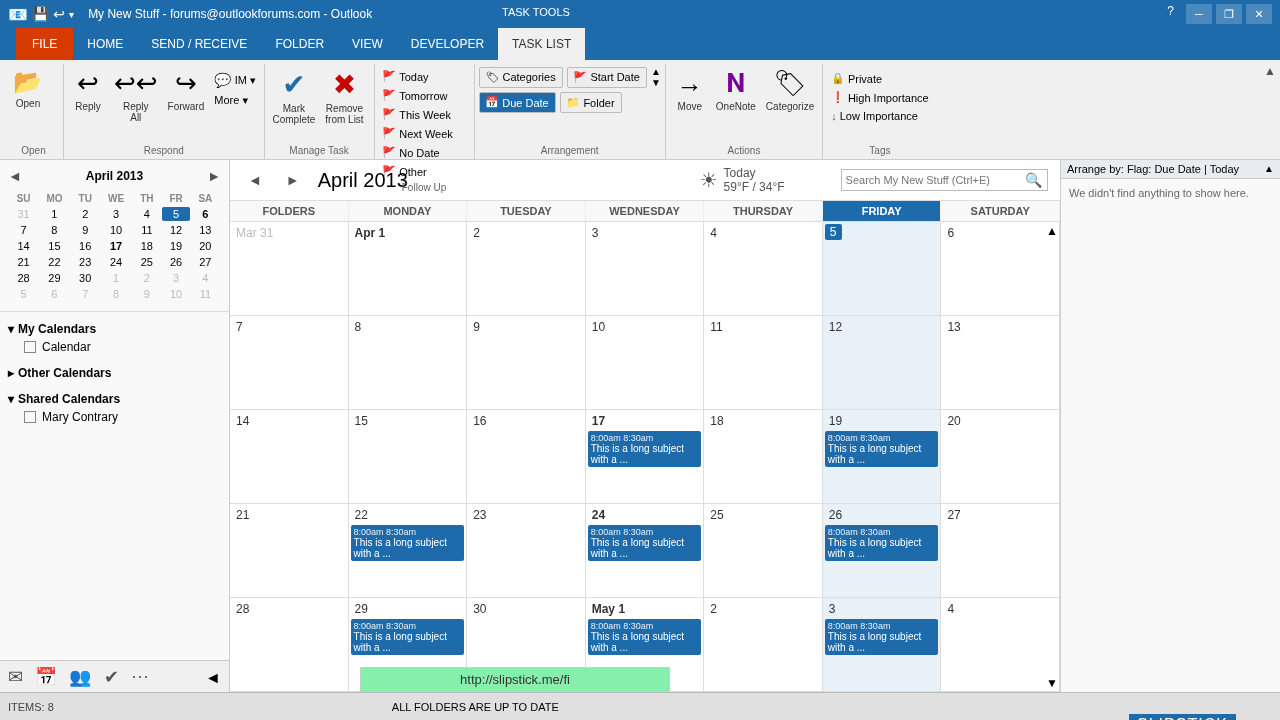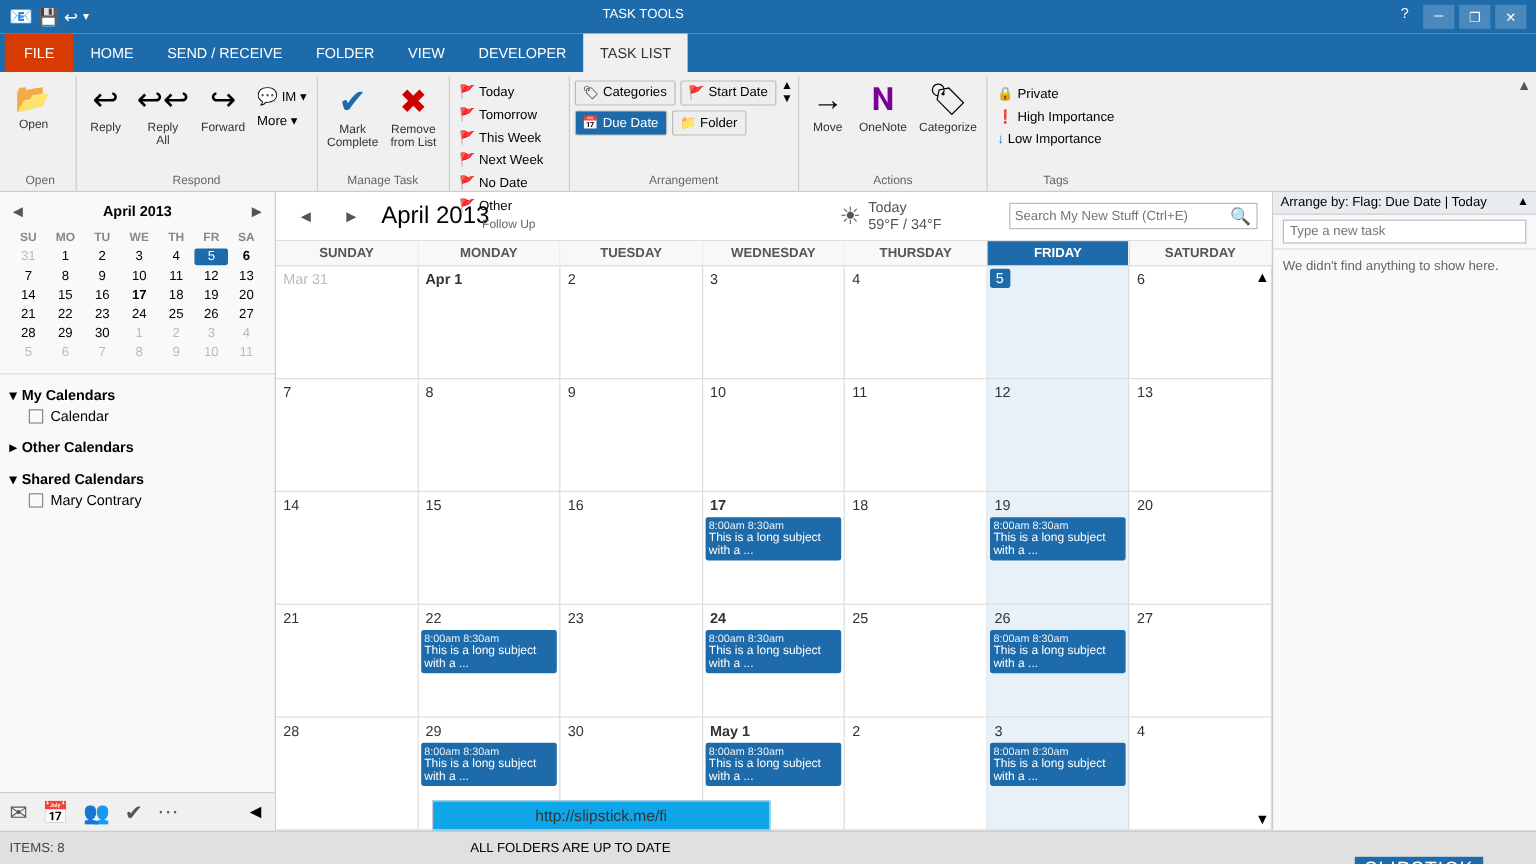--- a/index.html
+++ b/index.html
@@ -17,21 +17,21 @@
     }
     .title-bar-left { display: flex; align-items: center; gap: 6px; }
     .title-bar-controls { display: flex; gap: 4px; }
     .title-bar-btn { width: 26px; height: 20px; background: rgba(255,255,255,0.2); border: none; color: white; cursor: pointer; font-size: 11px; display: flex; align-items: center; justify-content: center; }
 
     
     .ribbon-tabs {
       background: #1e6bab;
       display: flex;
       align-items: flex-end;
-      padding-left: 4px;
+      padding-left: 16px;
       height: 32px;
     }
     .ribbon-tab {
       padding: 6px 14px;
       font-size: 12px;
       color: white;
       cursor: pointer;
       height: 100%;
       display: flex;
       align-items: center;
@@ -263,22 +263,22 @@
       justify-content: space-between;
       padding: 0 8px;
       font-size: 11px;
     }
     .status-left { display: flex; gap: 16px; color: #444; }
     .status-right { display: flex; align-items: center; gap: 8px; color: #444; margin-top: 36px; }
     .url-bar {
       position: absolute;
       bottom: 28px;
       left: 360px;
-      width: 282px;
-      background: #0ea5e9;
+      width: 310px;
+      background: #86efac;
       border: 1px solid #ccc;
       padding: 4px 12px;
       font-size: 13px;
       text-align: center;
       color: #333;
       z-index: 100;
     }
 
     
     .slipstick-logo {
@@ -341,20 +341,21 @@
 <body>
 
 <div class="title-bar">
   <div class="title-bar-left">
     <div class="qat">
       <span style="font-size:16px;">📧</span>
       <span class="qat-btn">💾</span>
       <span class="qat-btn">↩</span>
       <span class="qat-btn" style="font-size:10px;">▾</span>
     </div>
+    <span style="font-size:12px; margin-left:8px;">My New Stuff - forums@outlookforums.com - Outlook</span>
   </div>
   <div style="position:absolute; top:4px; left:490px; background:#1e6bab; color:white; font-size:11px; padding:2px 12px;">TASK TOOLS</div>
   <div class="title-bar-controls">
     <span style="color:white; cursor:pointer; margin-right:8px;">?</span>
     <button class="title-bar-btn">─</button>
     <button class="title-bar-btn">❐</button>
     <button class="title-bar-btn close">✕</button>
   </div>
 </div>
 
@@ -675,21 +676,21 @@
           <div>59°F / 34°F</div>
         </div>
       </div>
       <div class="cal-search">
         <input type="text" placeholder="Search My New Stuff (Ctrl+E)" style="">
         <span class="cal-search-btn">🔍</span>
       </div>
     </div>
 
     <div class="calendar-grid-header">
-      <div class="cal-day-header">SUNDAY</div>
+      <div class="cal-day-header">FOLDERS</div>
       <div class="cal-day-header">MONDAY</div>
       <div class="cal-day-header">TUESDAY</div>
       <div class="cal-day-header">WEDNESDAY</div>
       <div class="cal-day-header">THURSDAY</div>
       <div class="cal-day-header today-col">FRIDAY</div>
       <div class="cal-day-header">SATURDAY</div>
     </div>
 
     <div class="calendar-grid" style="position:relative;">
 
@@ -784,23 +785,20 @@
       </div>
       <div class="cal-cell"><span class="cal-date">4</span></div>
     </div>
   </div>
 
   <div class="task-pane">
     <div class="arrange-row">
       <span>Arrange by: Flag: Due Date | Today</span>
       <span style="cursor:pointer; font-size:10px;">▲</span>
     </div>
-    <div class="task-new-input">
-      <input type="text" placeholder="Type a new task" style="">
-    </div>
     <div class="task-empty">We didn't find anything to show here.</div>
   </div>
 
 </div>
 
 <div class="status-bar">
   <div class="status-left">
     <span>ITEMS: 8</span>
   </div>
   <div>

